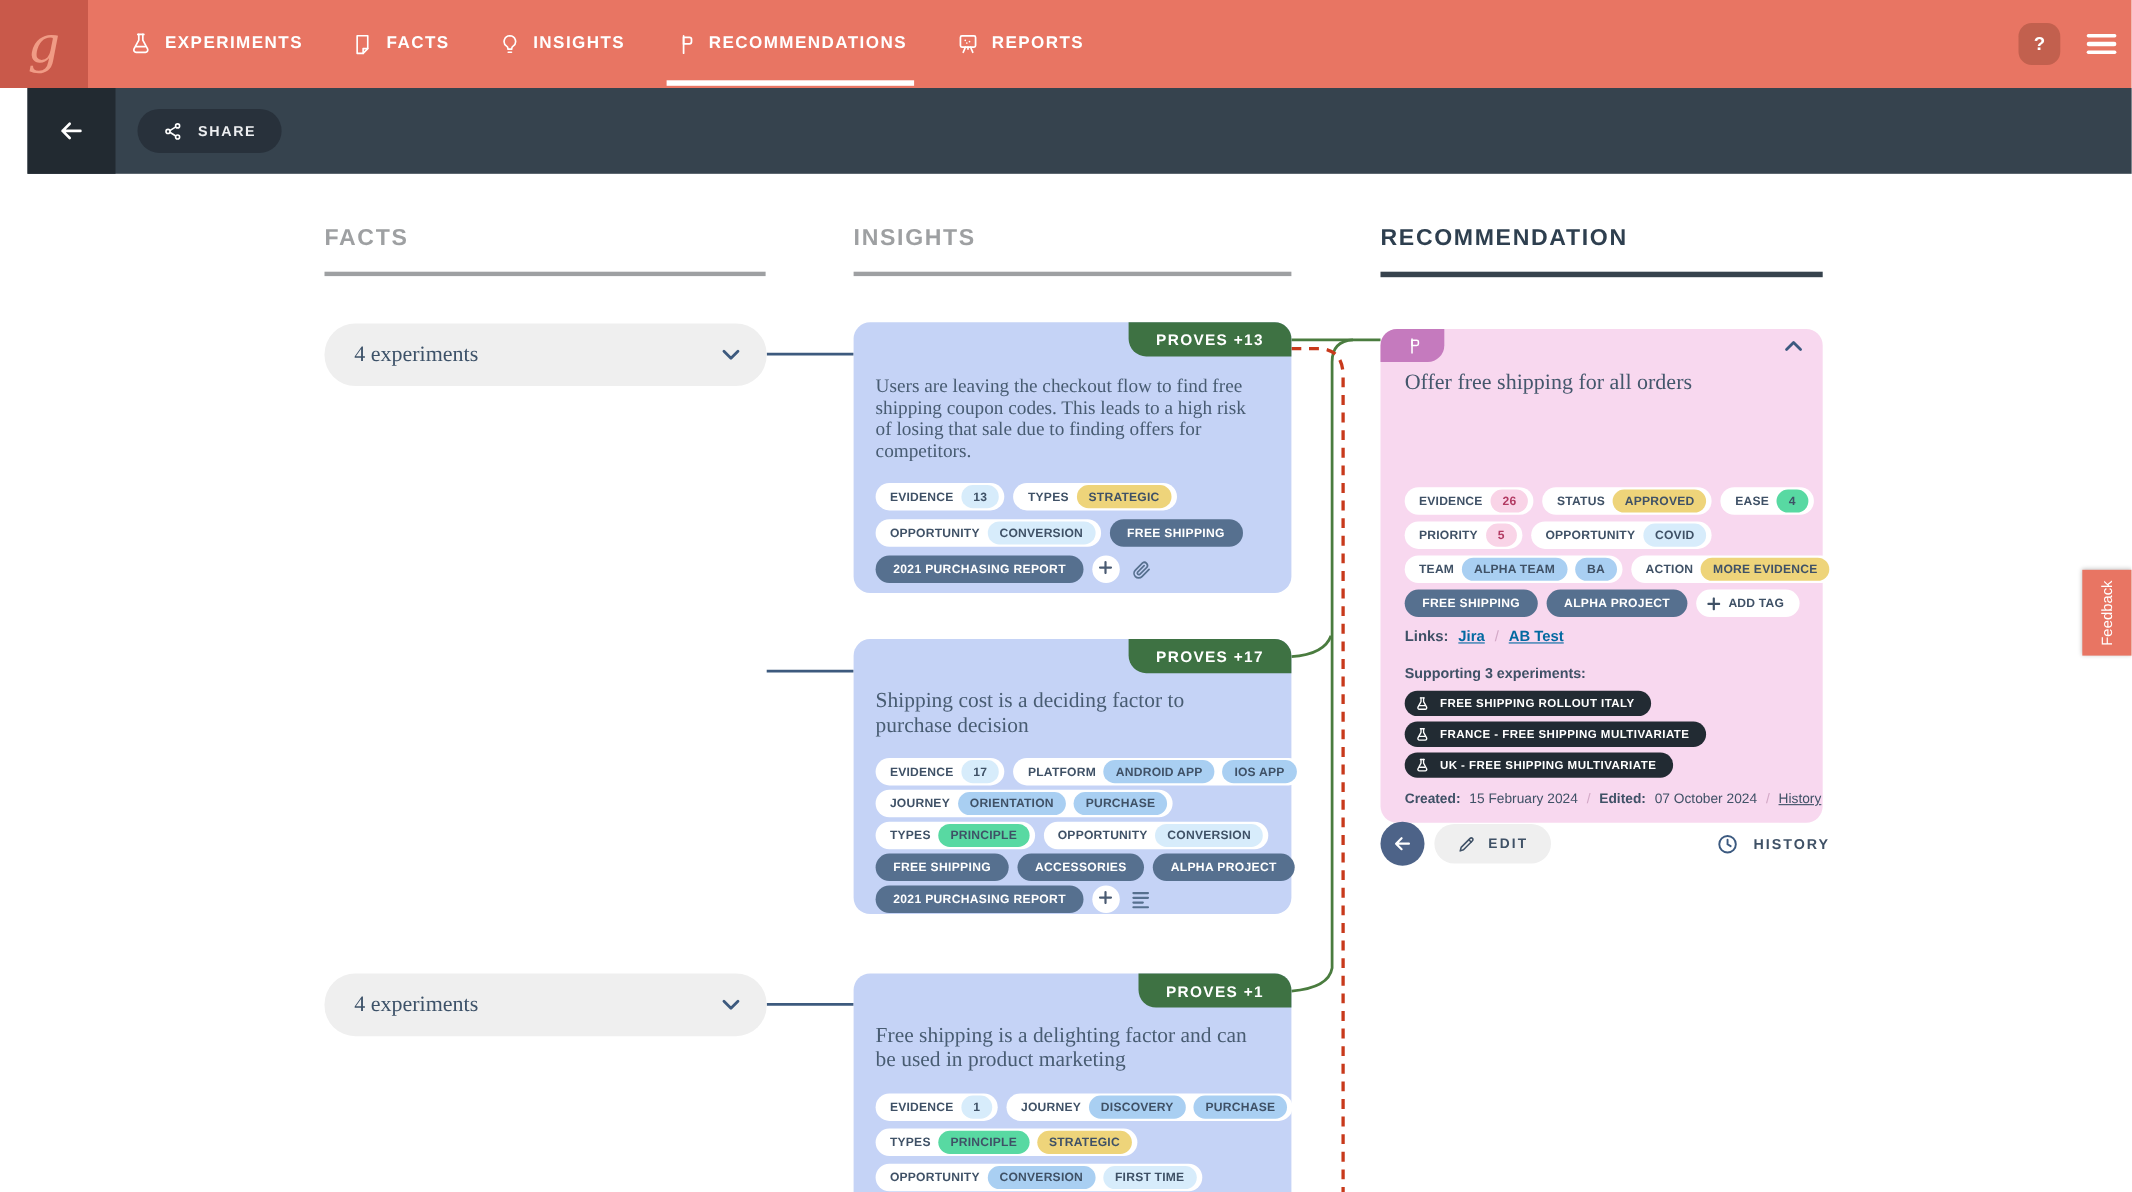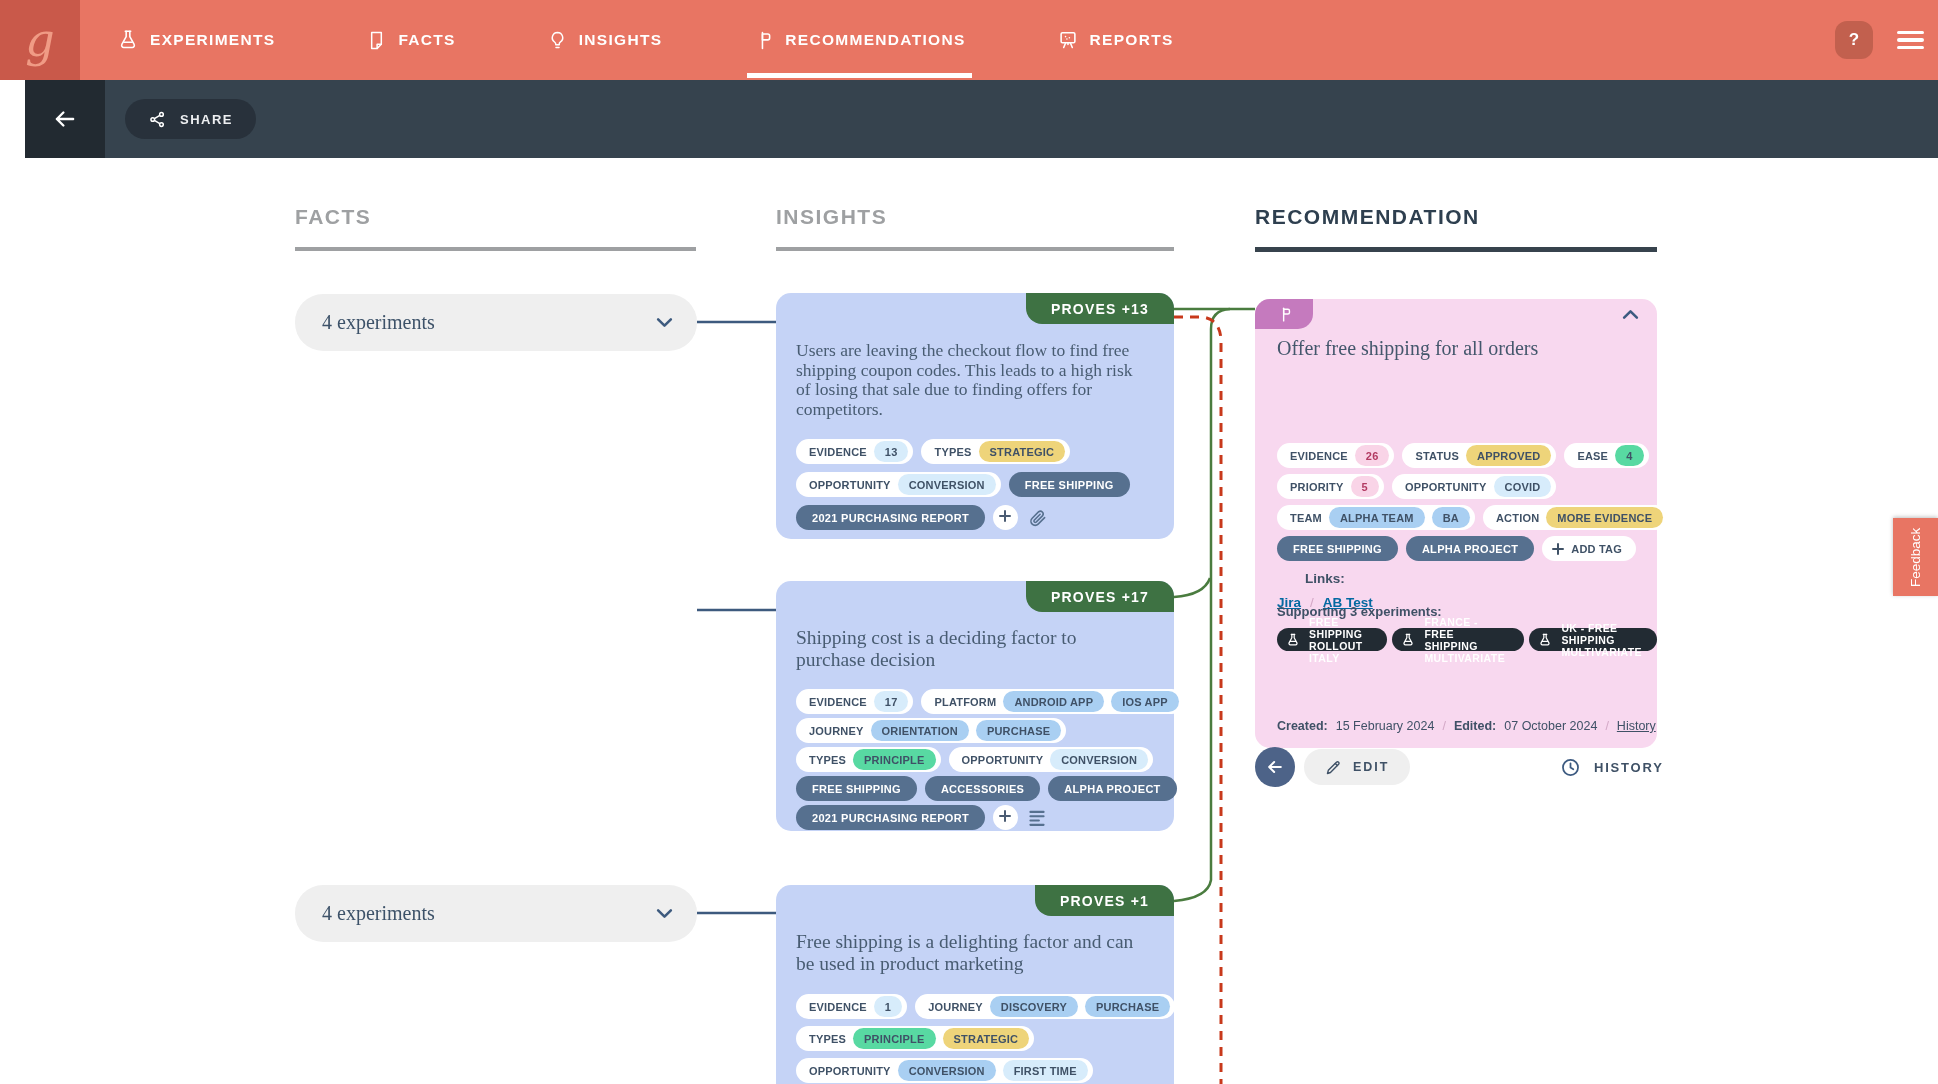--- a/index.html
+++ b/index.html
@@ -8,21 +8,21 @@
   button{border:none;background:none;padding:0;font-family:inherit;cursor:pointer;}
 
   
   #connectors{position:absolute;left:0;top:0;z-index:0;pointer-events:none;}
 
   
   .nav{position:absolute;left:0;top:0;width:1938px;height:80px;background:var(--coral,#E87563);
        display:flex;align-items:center;z-index:10;}
   .logo{width:80px;height:80px;background:var(--logo-bg,#C9594A);display:flex;align-items:center;justify-content:center;}
   .logo span{font-family:"DejaVu Serif",serif;font-style:italic;font-size:46px;color:#F09B85;line-height:1;}
-  .nav-tabs{display:flex;height:100%;margin-left:37px;align-items:stretch;gap:47px;}
+  .nav-tabs{display:flex;height:100%;margin-left:37px;align-items:stretch;}
   .nav-tab{position:relative;display:flex;align-items:center;gap:11px;margin-right:44px;color:#fff;
            font-size:15.5px;font-weight:bold;letter-spacing:1.3px;white-space:nowrap;}
   .nav-tab .nav-icon{display:flex;align-items:center;color:#fff;}
   .nav-tab.active::after{content:"";position:absolute;left:-6px;right:-6px;bottom:2px;height:5px;background:#fff;}
   .nav-right{margin-left:auto;display:flex;align-items:center;gap:24px;padding-right:14px;}
   .help-btn{width:38px;height:38px;border-radius:12px;background:#C2604E;color:#fff;font-size:17px;
             font-weight:bold;display:flex;align-items:center;justify-content:center;}
   .burger{width:27px;display:flex;flex-direction:column;gap:4.5px;}
   .burger span{display:block;height:3.2px;background:#fff;border-radius:2px;}
 
@@ -93,26 +93,26 @@
   .rec-card{position:absolute;left:1255px;top:299px;width:402px;height:449px;border-radius:15px;
             background:var(--rec-pink,#F8D8EF);z-index:2;}
   .rec-badge{position:absolute;left:0;top:0;width:58px;height:30px;background:var(--rec-badge,#C57ABE);
              border-radius:15px 0 15px 0;display:flex;align-items:center;justify-content:center;color:#fff;}
   .rec-collapse{position:absolute;top:10px;right:18px;color:#3C5A80;display:flex;}
   .rec-title{position:absolute;top:38px;left:22px;right:24px;font-family:"Liberation Serif","DejaVu Serif",serif;
              font-size:20px;color:#44576C;}
   .rec-desc{position:absolute;top:84px;left:22px;right:28px;font-size:13.5px;line-height:18px;color:#44576C;}
   .rec-tags{position:absolute;top:144px;left:22px;display:flex;flex-direction:column;gap:6px;}
   .rec-links{position:absolute;top:272px;left:22px;font-size:13.5px;color:#3F5166;display:flex;
-             align-items:center;gap:9px;flex-direction:column;}
+             align-items:center;gap:9px;}
   .rec-links .bold{font-weight:bold;}
   .rec-link{color:#0369a1;font-weight:bold;text-decoration:underline;cursor:pointer;}
   .link-sep,.meta-sep{color:#D3A8C6;}
   .rec-supporting{position:absolute;top:305px;left:22px;font-size:13px;font-weight:bold;color:#3F5166;}
-  .rec-exps{position:absolute;top:329px;left:22px;display:flex;flex-direction:row;gap:5px;align-items:flex-start;}
+  .rec-exps{position:absolute;top:329px;left:22px;display:flex;flex-direction:column;gap:5px;align-items:flex-start;}
   .exp-pill{display:inline-flex;align-items:center;gap:9px;height:23px;border-radius:12px;
             background:var(--exp-pill,#222B33);color:#fff;padding:0 15px 0 9px;}
   .exp-pill .exp-icon{display:flex;}
   .exp-label{font-size:10.5px;font-weight:bold;letter-spacing:0.4px;}
   .rec-meta{position:absolute;top:420px;left:22px;font-size:12.5px;color:#3F5166;display:flex;
             align-items:center;gap:8px;white-space:nowrap;}
   .rec-meta .bold{font-weight:bold;}
   .history-link{color:#3F5166;text-decoration:underline;cursor:pointer;}
 
   

